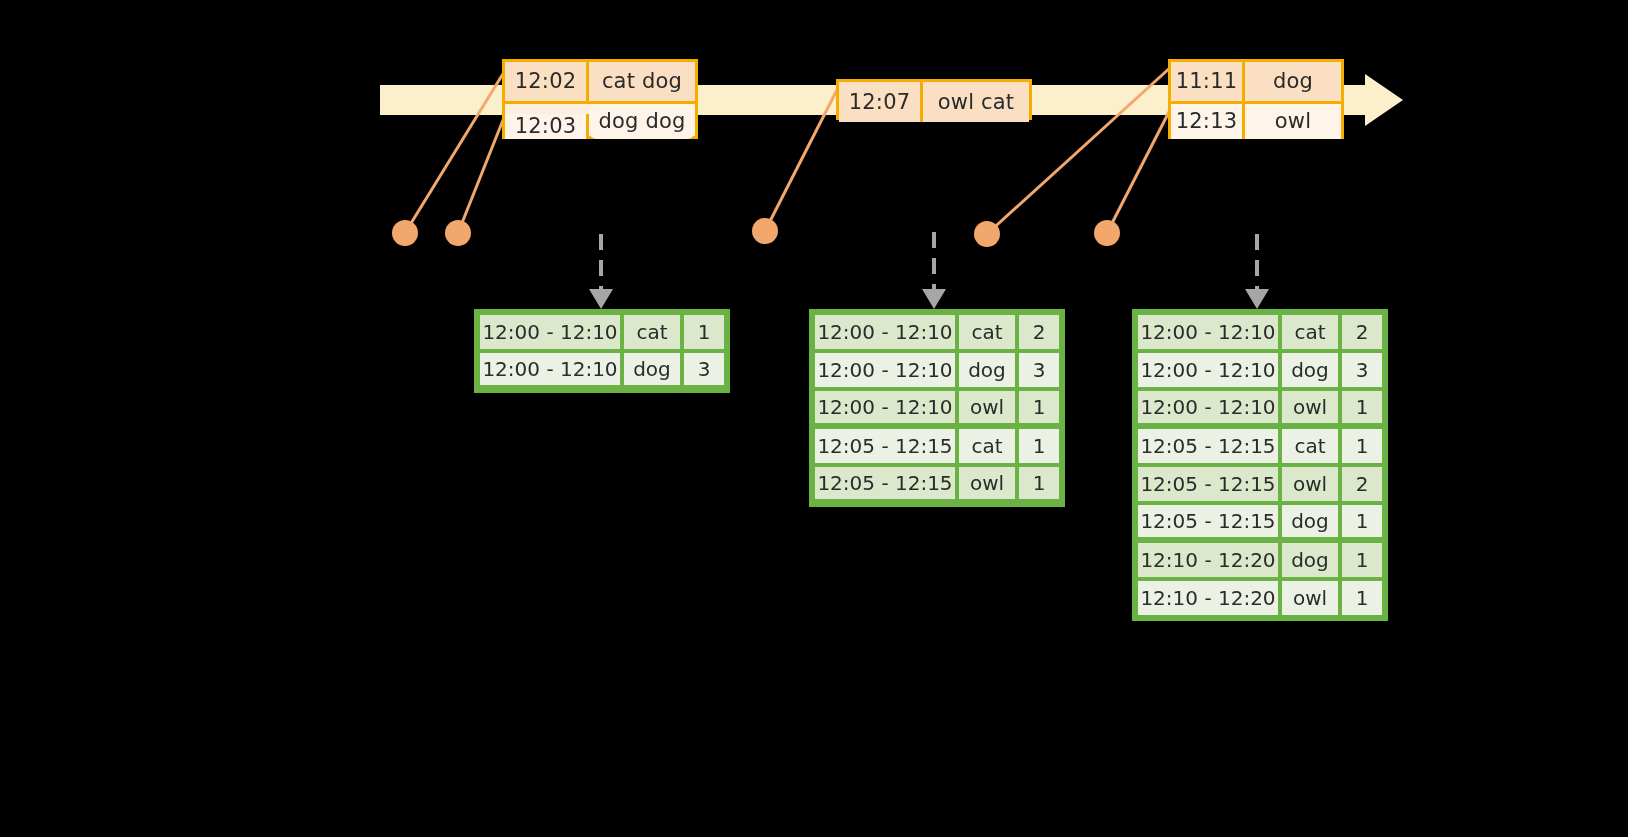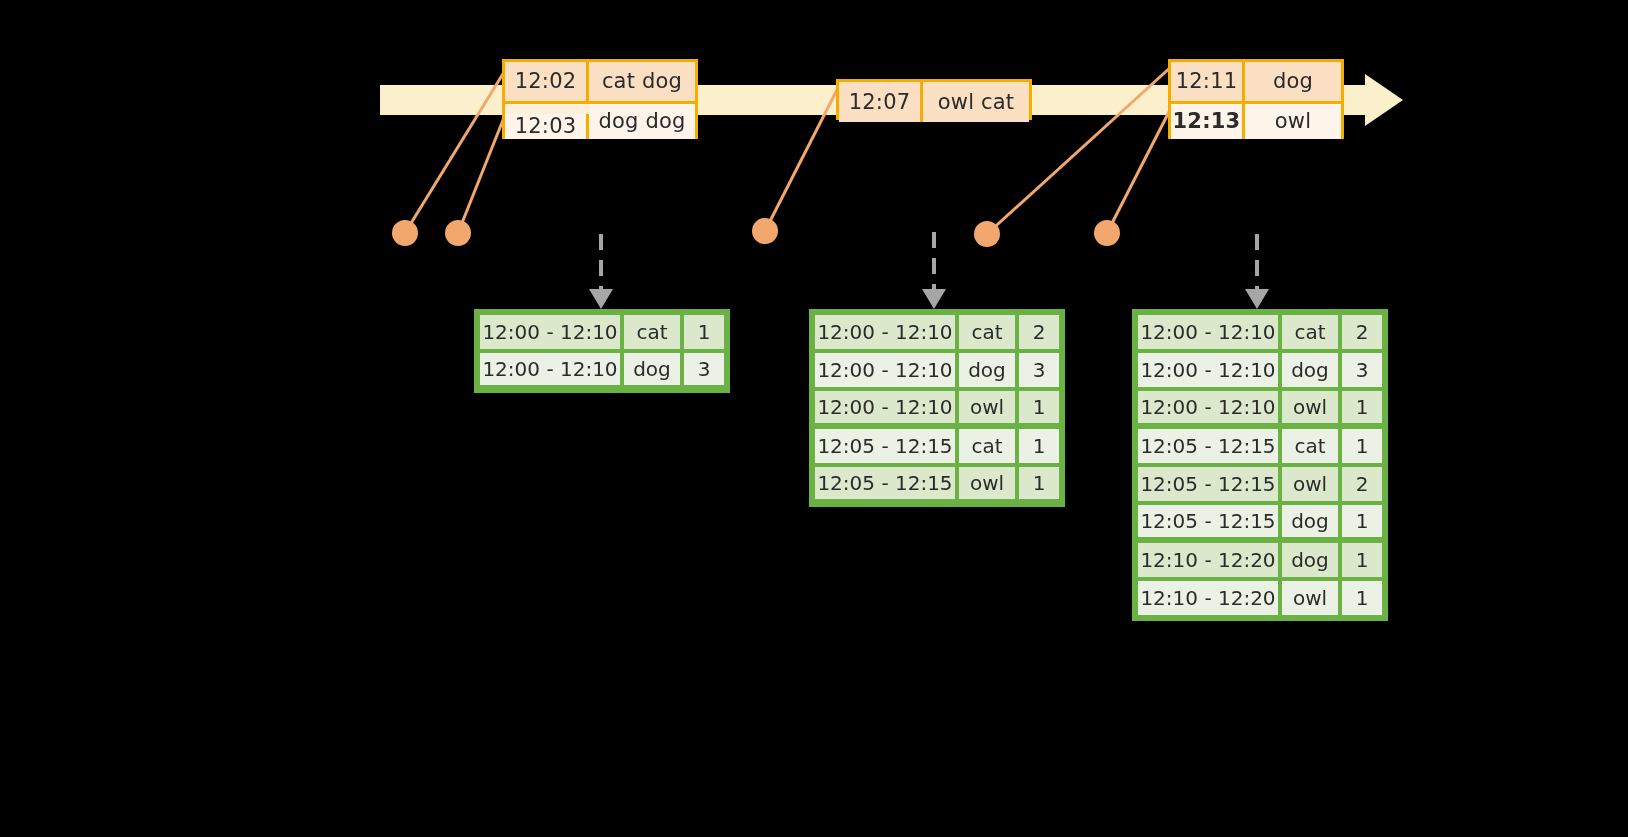--- a/index.html
+++ b/index.html
@@ -118,36 +118,36 @@
   </svg>
 
   <div id="events-root">
       <div class="event-box" style="left: 502px; top: 59px; width: 196px; height: 80px;">
         <div class="event-row r-dark" style="height: 38.5px; flex: 1 1 0px;">
           <div class="ev-time" style="width: 84px; flex: 0 0 84px;">12:02</div>
           <div class="ev-words" style="flex: 1 1 auto;">cat dog</div>
         </div>
         <div class="event-row r-light" style="height: 38.5px; flex: 1 1 0px;">
           <div class="ev-time" style="width: 84px; flex: 0 0 84px; margin-top: 10px;">12:03</div>
-          <div class="ev-words" style="flex: 1 1 auto;">dog dog</div>
+          <div class="ev-words" style="flex: 1 1 auto; border-radius: 8px;">dog dog</div>
         </div>
       </div>
       <div class="event-box" style="left: 836px; top: 79px; width: 196px; height: 41px;">
         <div class="event-row r-dark" style="height: 39.5px; flex: 1 1 0px; border-radius: 6px;">
           <div class="ev-time" style="width: 84px; flex: 0 0 84px;">12:07</div>
           <div class="ev-words" style="flex: 1 1 auto;">owl cat</div>
         </div>
       </div>
       <div class="event-box" style="left: 1168px; top: 59px; width: 176px; height: 80px;">
         <div class="event-row r-dark" style="height: 38.5px; flex: 1 1 0px;">
-          <div class="ev-time" style="width: 74px; flex: 0 0 74px;">12:11</div>
+          <div class="ev-time" style="width: 74px; flex: 0 0 74px;">11:11</div>
           <div class="ev-words" style="flex: 1 1 auto;">dog</div>
         </div>
         <div class="event-row r-light" style="height: 38.5px; flex: 1 1 0px;">
-          <div class="ev-time" style="width: 74px; flex: 0 0 74px; font-weight: bold;">12:13</div>
+          <div class="ev-time" style="width: 74px; flex: 0 0 74px;">12:13</div>
           <div class="ev-words" style="flex: 1 1 auto;">owl</div>
         </div>
       </div>
     </div>
 
   <div id="tables-root">
       <div class="result-table" style="left: 474px; top: 309px; width: 256px;">
         <div class="rt-row shade" style="height: 38px;">
           <div class="rt-cell cell-window" style="flex: 0 0 144px; width: 144px;">12:00 - 12:10</div>
           <div class="rt-cell cell-word" style="flex: 0 0 60px; width: 60px;">cat</div>

